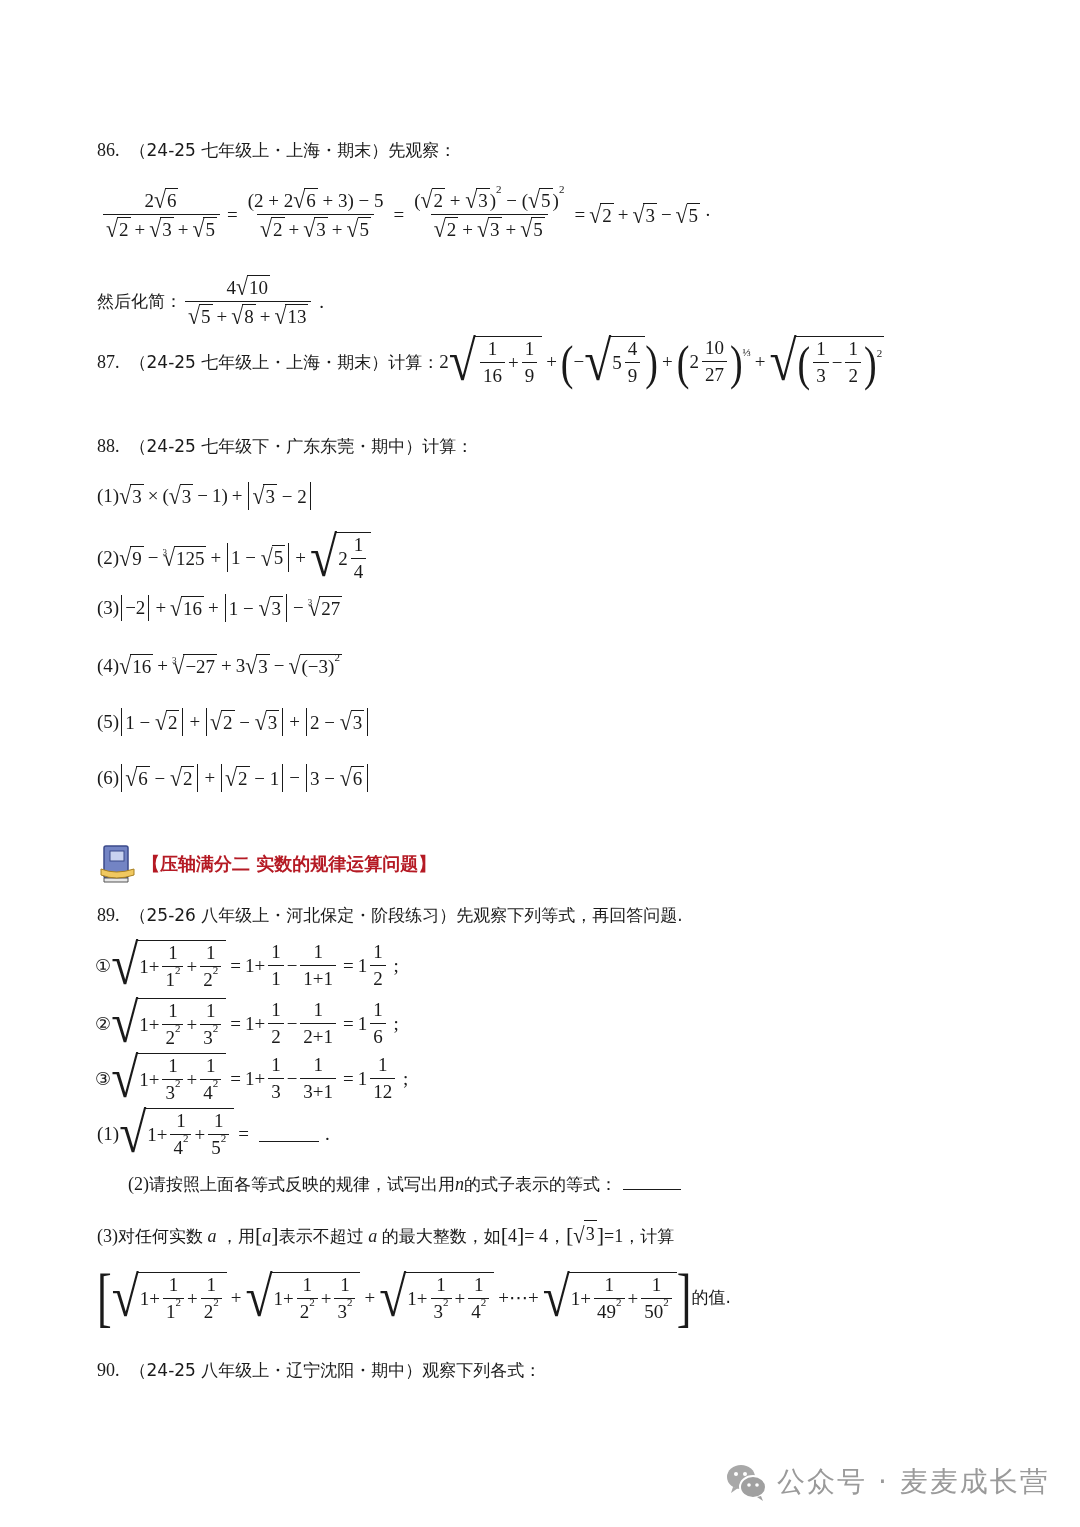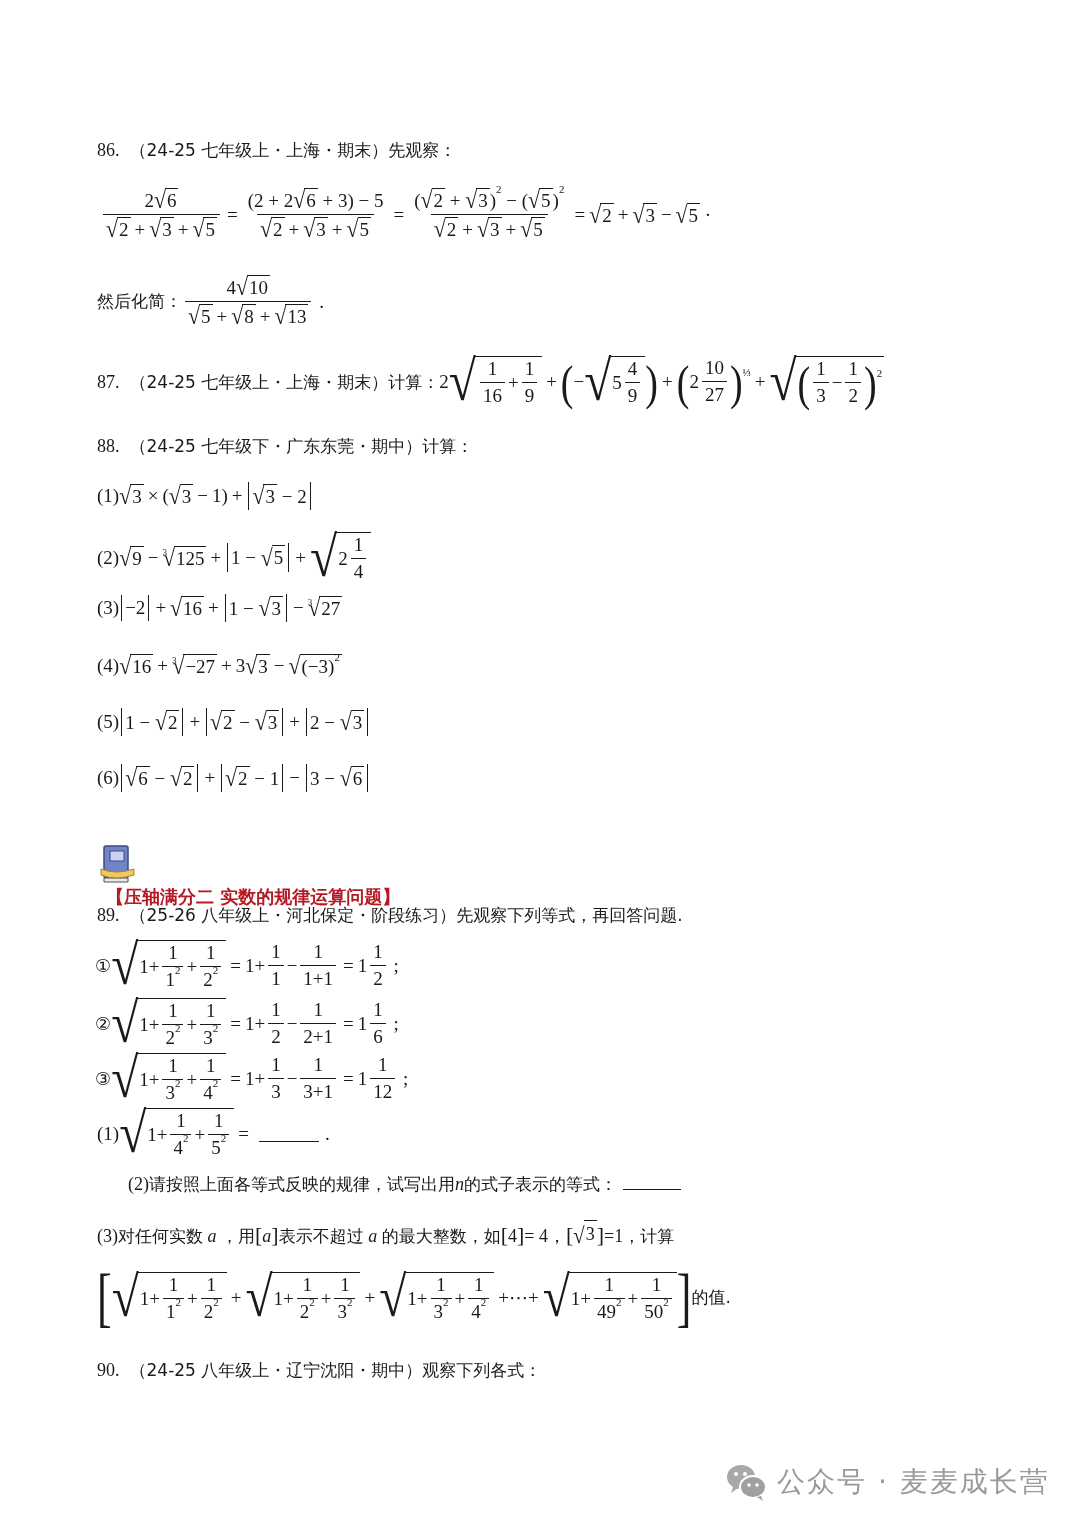--- a/index.html
+++ b/index.html
@@ -124,21 +124,21 @@
           <span class="sym">√</span>
           <span class="body">8</span>
         </span><span class="op">+</span><span class="rad">
           <span class="sym">√</span>
           <span class="body">13</span>
         </span></span>
     </span>
     <span>&nbsp;.</span>
 </div>
 
-<div class="abs math" style="left:97px; top:356px;justify-content:flex-end;">
+<div class="abs math" style="left:97px; top:336px;justify-content:flex-end;">
   <span class="qline"><span class="qnum">87.</span><span class="cn">（24-25 七年级上・上海・期末）</span><span class="cn">计算：</span></span>
   <span>2</span>
     <span class="rad big">
       <span class="sym">√</span>
       <span class="body"><span class="frac">
           <span class="num">1</span>
           <span class="den">16</span>
         </span>+<span class="frac">
           <span class="num">1</span>
           <span class="den">9</span>
@@ -295,21 +295,21 @@
         <span class="sym">√</span>
         <span class="body">2</span>
       </span> − 1</span>
     <span class="op">−</span>
     <span class="abs-bar">3 − <span class="rad">
         <span class="sym">√</span>
         <span class="body">6</span>
       </span></span>
 </div>
 
-<div class="abs" style="left:100px; top:843px; display:flex; flex-direction:column;">
+<div class="abs" style="left:100px; top:843px; display:flex; align-items:center;">
   <svg width="36" height="42" viewBox="0 0 36 42">
     <rect x="4" y="3" width="24" height="32" rx="2" fill="#7384c4" stroke="#3b4a8a" stroke-width="1.5"></rect>
     <rect x="10" y="8" width="14" height="10" fill="#c8d2f0" stroke="#3b4a8a" stroke-width="1"></rect>
     <path d="M4 35 L28 35 L28 39 L4 39 Z" fill="#e8e8e8" stroke="#555" stroke-width="1"></path>
     <path d="M1 26 Q16 32 34 26 L34 32 Q16 38 1 32 Z" fill="#f0c860" stroke="#a88020" stroke-width="1"></path>
   </svg>
   <span class="section-title" style="margin-left:6px;">【压轴满分二  实数的规律运算问题】</span>
 </div>
 
 <div class="abs qline" style="left:97px; top:903px;">

